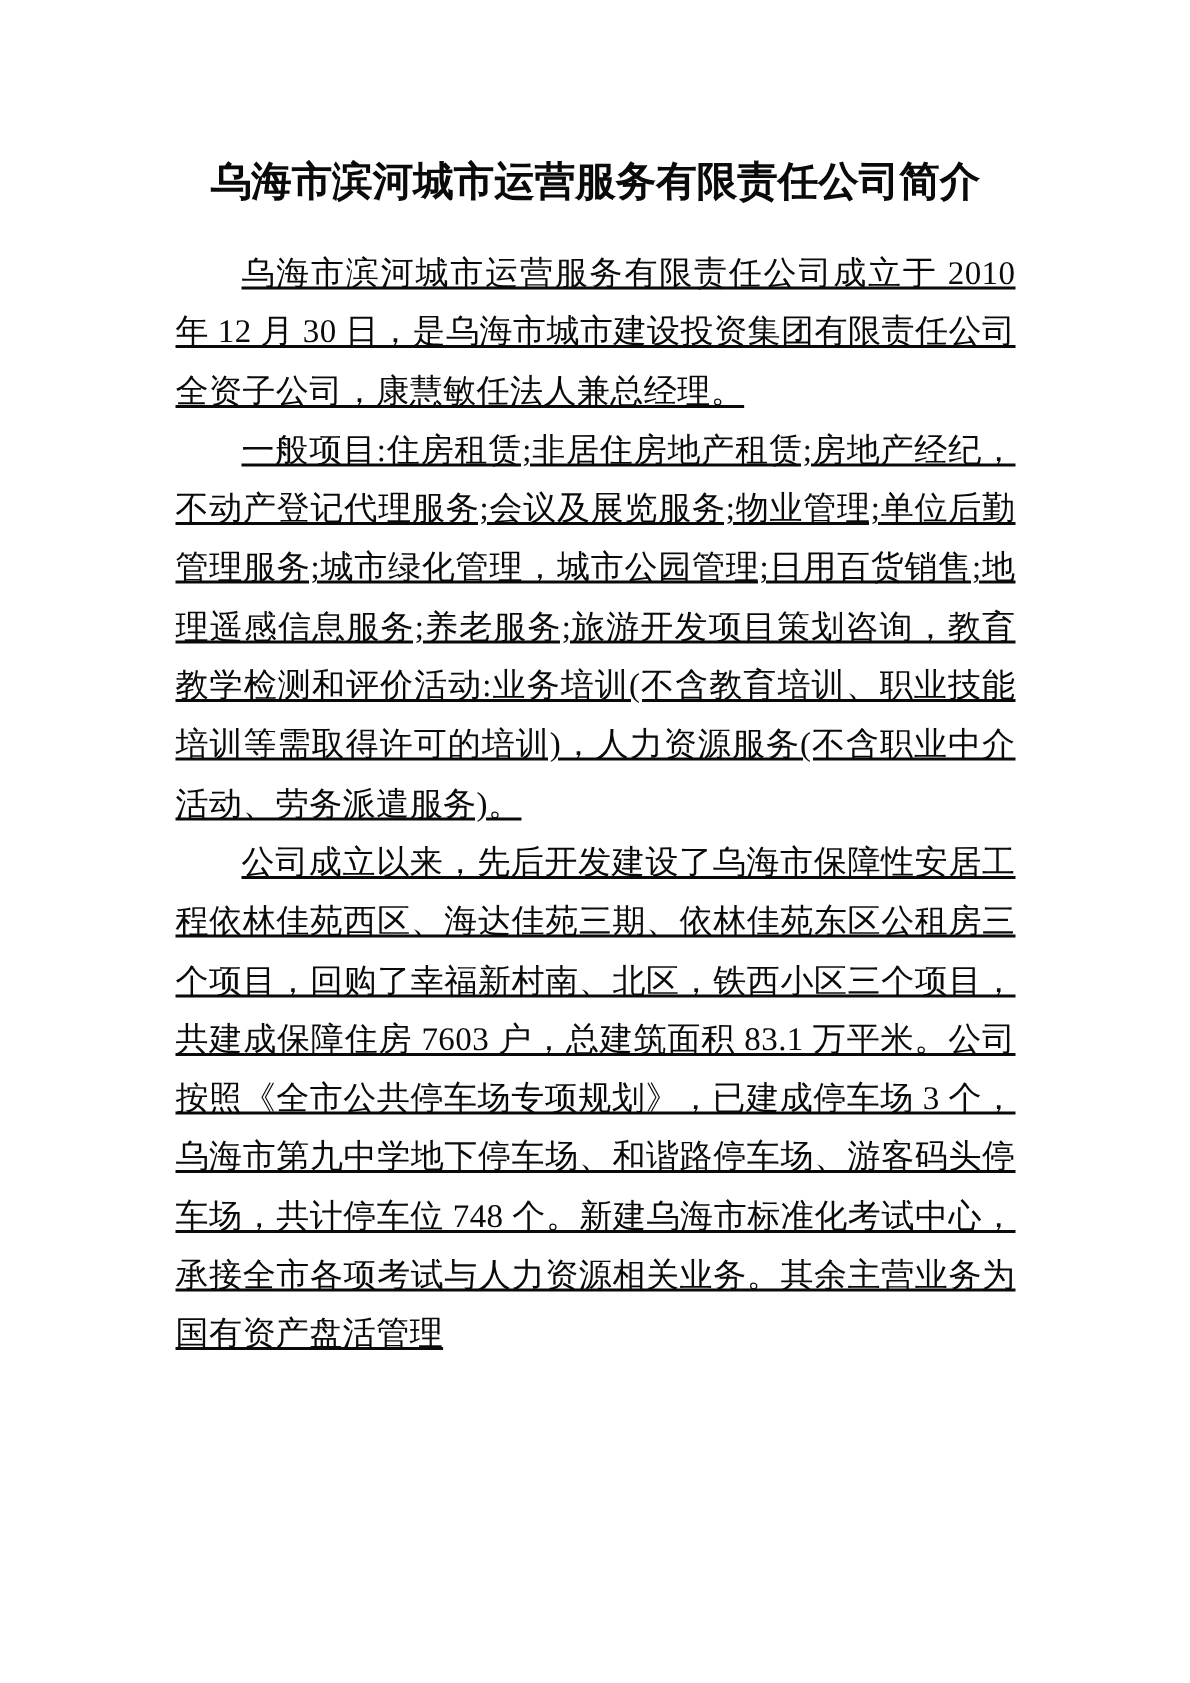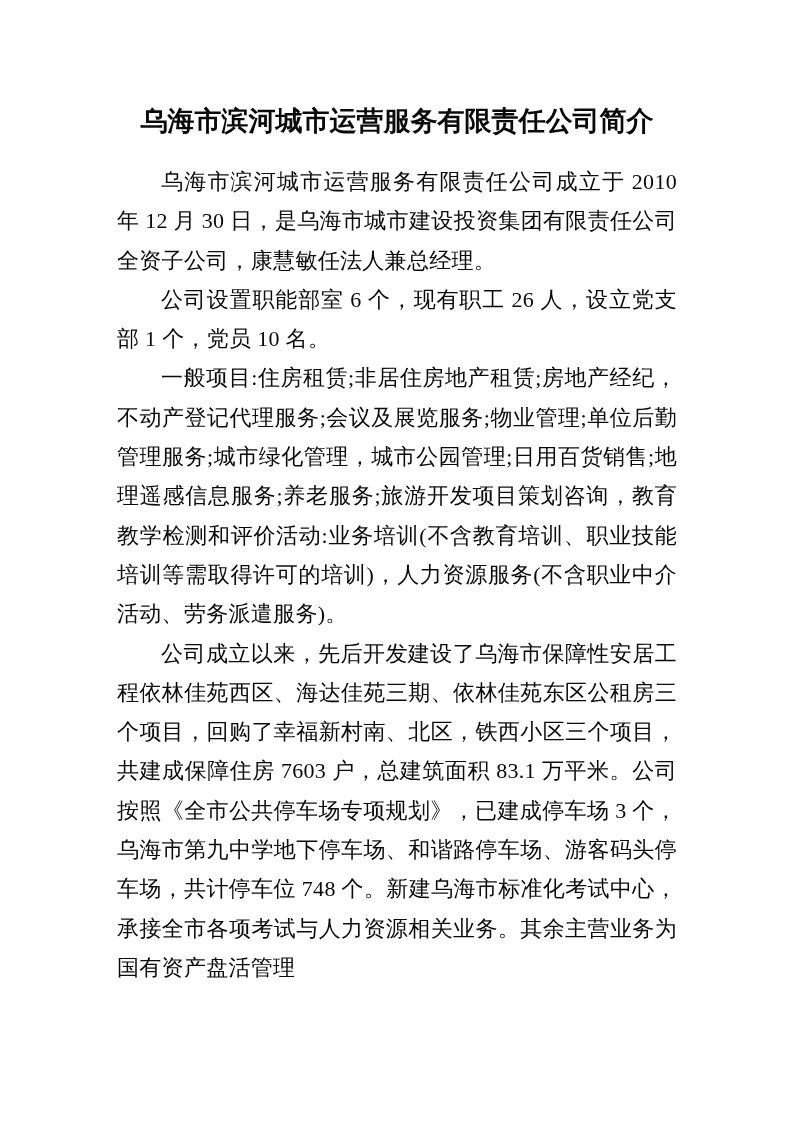--- a/index.html
+++ b/index.html
@@ -37,27 +37,27 @@
   }
   .doc-body p {
     margin: 0;
     font-size: 22px;
     line-height: 39.3px;
     text-align: justify;
     text-justify: inter-ideograph;
     text-indent: 2em;
     letter-spacing: 0.3px;
     word-break: break-all;
+    text-decoration: underline;
   }
 </style>
 </head>
 <body>
 
 <div class="page">
   <h1 class="doc-title">乌海市滨河城市运营服务有限责任公司简介</h1>
 
   <div class="doc-body">
     <p>乌海市滨河城市运营服务有限责任公司成立于 2010 年 12 月 30 日，是乌海市城市建设投资集团有限责任公司全资子公司，康慧敏任法人兼总经理。</p>
-    <p>公司设置职能部室 6 个，现有职工 26 人，设立党支部 1 个，党员 10 名。</p>
     <p>一般项目:住房租赁;非居住房地产租赁;房地产经纪，不动产登记代理服务;会议及展览服务;物业管理;单位后勤管理服务;城市绿化管理，城市公园管理;日用百货销售;地理遥感信息服务;养老服务;旅游开发项目策划咨询，教育教学检测和评价活动:业务培训(不含教育培训、职业技能培训等需取得许可的培训)，人力资源服务(不含职业中介活动、劳务派遣服务)。</p>
     <p>公司成立以来，先后开发建设了乌海市保障性安居工程依林佳苑西区、海达佳苑三期、依林佳苑东区公租房三个项目，回购了幸福新村南、北区，铁西小区三个项目，共建成保障住房 7603 户，总建筑面积 83.1 万平米。公司按照《全市公共停车场专项规划》，已建成停车场 3 个，乌海市第九中学地下停车场、和谐路停车场、游客码头停车场，共计停车位 748 个。新建乌海市标准化考试中心，承接全市各项考试与人力资源相关业务。其余主营业务为国有资产盘活管理</p>
   </div>
 </div>
 
 </body></html>

